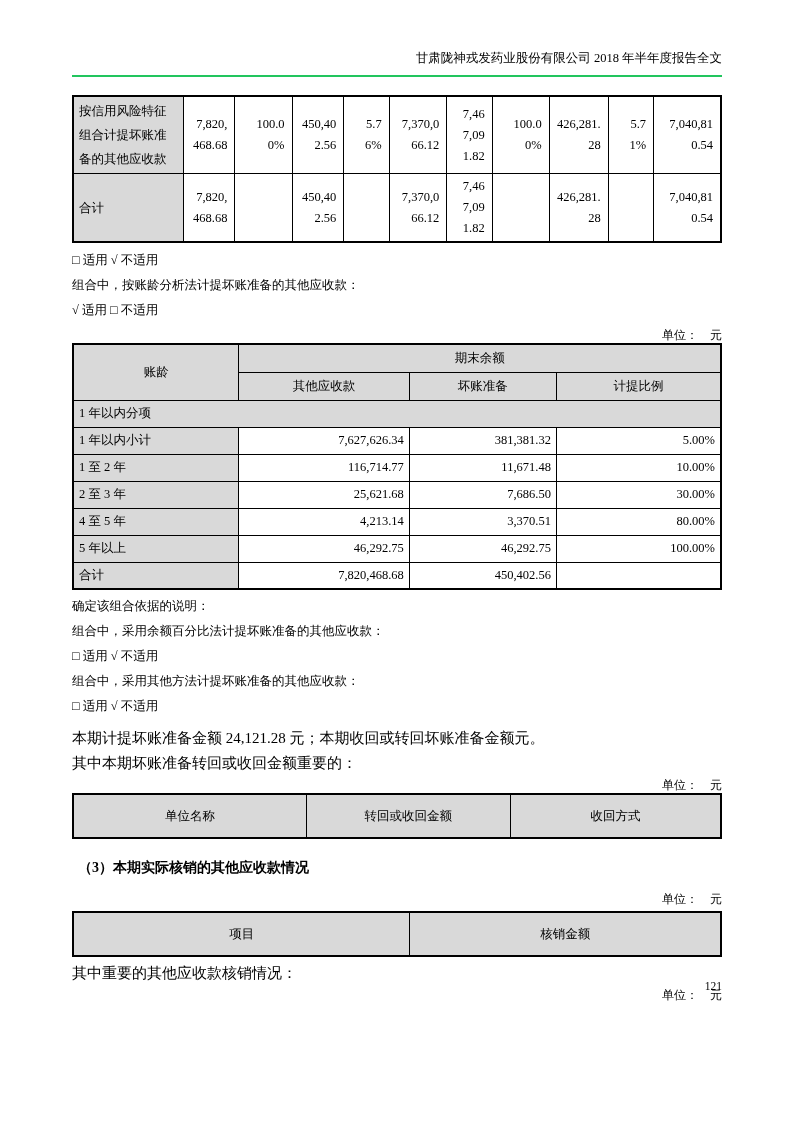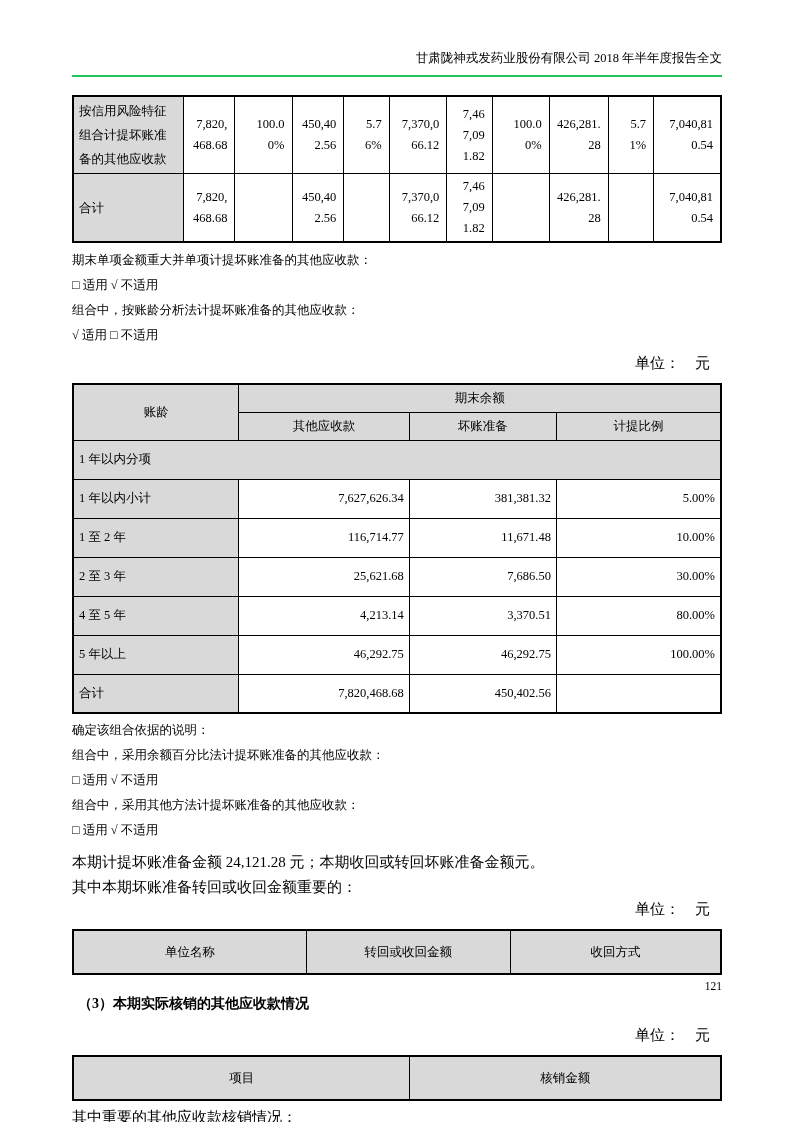--- a/index.html
+++ b/index.html
@@ -41,25 +41,25 @@
   
   .t1 { margin-top: 18px; }
   .t1 .lbl { text-align: left; line-height: 24px; padding-left: 5px; }
   .t1 .num { text-align: right; word-break: break-all; line-height: 21px; }
   .t1 tr.r1 { height: 75px; }
   .t1 tr.r2 { height: 48px; }
 
   
   .note-line { font-size: 12.5px; line-height: 16px; margin: 0 0 9px 0; }
   .notes { margin-top: 9px; }
-  .unit-line { text-align: right; font-size: 15px; line-height: 16px; margin: 12px; }
+  .unit-line { text-align: right; font-size: 12px; line-height: 16px; margin: 0; }
 
   
   .t2 { margin-top: 0; }
-  .t2 tr { height: 39px; }
+  .t2 tr { height: 27px; }
   .t2 tr.hrow { height: 28px; }
   .t2 .hdr { text-align: center; }
   .t2 .age { text-align: left; padding-left: 5px; }
   .t2 .num { text-align: right; padding-right: 5px; }
   .t2 .grp td { text-align: left; padding-left: 5px; }
 
   
   .sec-heading {
     font-size: 14px; font-weight: bold;
     margin: 20px 0 0 0; padding-left: 6px; line-height: 18px;
@@ -128,21 +128,20 @@
       <td class="num">7,467,091.82</td>
       <td class="num"></td>
       <td class="num">426,281.28</td>
       <td class="num"></td>
       <td class="num">7,040,810.54</td>
     </tr>
   </tbody>
     </table>
 
   <div class="notes">
-    <p class="note-line">期末单项金额重大并单项计提坏账准备的其他应收款：</p>
     <p class="note-line">□ 适用 √ 不适用</p>
     <p class="note-line">组合中，按账龄分析法计提坏账准备的其他应收款：</p>
     <p class="note-line">√ 适用 □ 不适用</p>
   </div>
   <div class="unit-line">单位：　元</div>
 
   <table class="t2">
     <colgroup>
       <col style="width:25.6%">
         <col style="width:26.3%">

